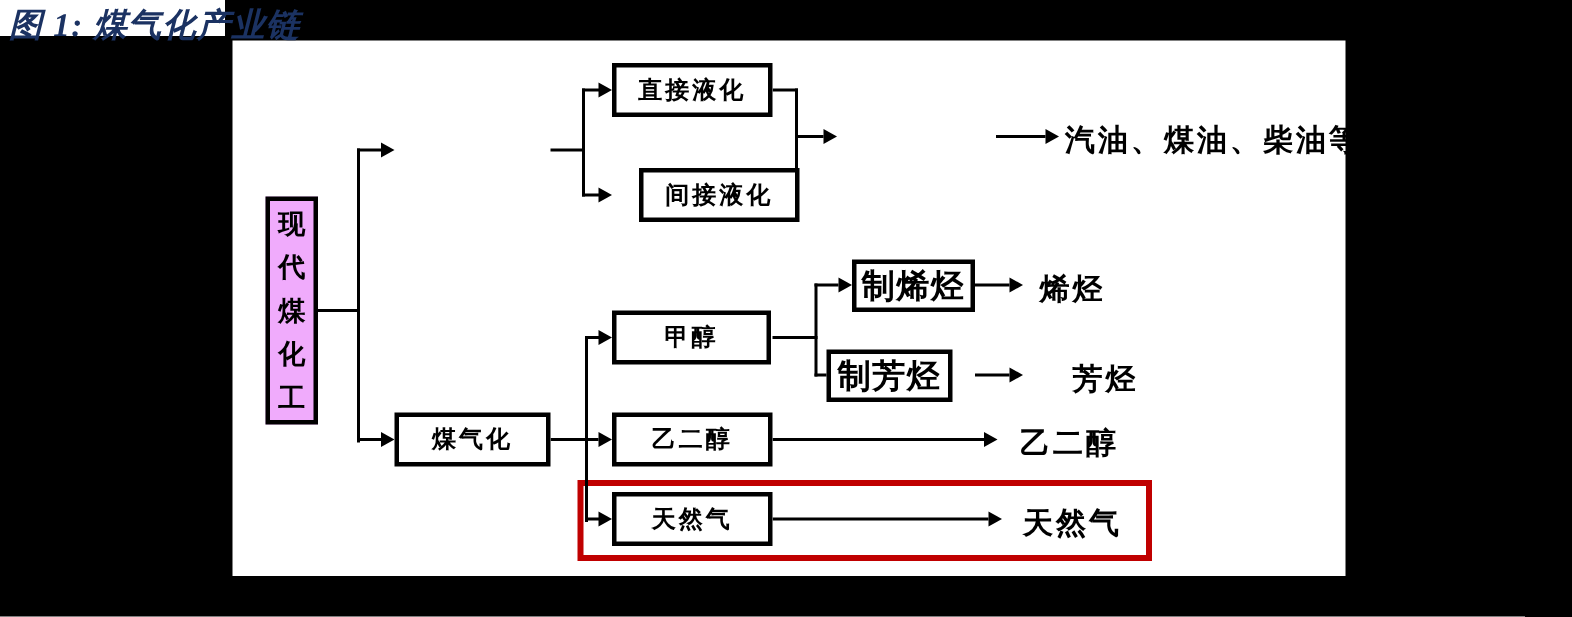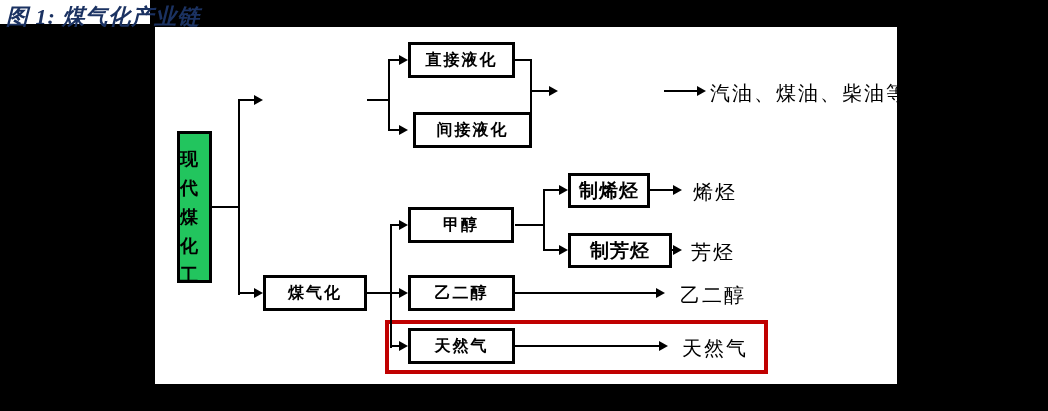--- a/index.html
+++ b/index.html
@@ -15,30 +15,30 @@
     font-size:22px;font-weight:bold;font-style:italic;letter-spacing:1px;
   }
   
   .canvas{position:absolute;left:155px;top:27px;width:742px;height:357px;background:#fff;z-index:1;}
   
   .box{
     position:absolute;box-sizing:border-box;border:3px solid #000;background:#fff;
     display:flex;align-items:center;justify-content:center;
     font-weight:bold;font-size:16px;color:#000;letter-spacing:2px;z-index:4;
   }
-  .box.small{font-size:19px;letter-spacing:1px;}
+  .box.small{font-size:22px;letter-spacing:1px;}
   .rootbox{
     position:absolute;left:22px;top:104px;width:35px;height:152px;
-    box-sizing:border-box;border:3px solid #000;background:#22c55e;z-index:4;
+    box-sizing:border-box;border:3px solid #000;background:#f0abfc;z-index:4;
     font-weight:bold;font-size:18px;color:#000;line-height:29px;
-    text-align:left;word-break:break-all;padding-top:11px;
+    text-align:center;word-break:break-all;padding-top:1px;
   }
   
   .out{
-    position:absolute;font-weight:normal;font-size:20px;color:#000;
+    position:absolute;font-weight:bold;font-size:20px;color:#000;
     text-align:center;white-space:nowrap;letter-spacing:2px;z-index:4;
   }
   
   .hline{position:absolute;height:2px;background:#000;z-index:3;}
   .vline{position:absolute;width:2px;background:#000;z-index:3;}
   .ahead{
     position:absolute;width:0;height:0;z-index:3;
     border-top:5px solid transparent;border-bottom:5px solid transparent;
     border-left:9px solid #000;
   }
@@ -56,31 +56,31 @@
 
 <div class="canvas">
 
   <div class="highlight" style="border-color: rgb(192, 0, 0);"></div>
 
   <div class="rootbox">现代煤化工</div>
 
   <div class="box" style="left:108px;top:248px;width:104px;height:36px;">煤气化</div>
 
   <div class="box" style="left:253px;top:15px;width:107px;height:36px;">直接液化</div>
-  <div class="box" style="left:258px;top:85px;width:119px;height:36px;">间接液化</div>
+  <div class="box" style="left:271px;top:85px;width:107px;height:36px;">间接液化</div>
   <div class="box" style="left:253px;top:180px;width:106px;height:36px;">甲醇</div>
   <div class="box" style="left:253px;top:248px;width:107px;height:36px;">乙二醇</div>
   <div class="box" style="left:253px;top:301px;width:107px;height:36px;">天然气</div>
 
   <div class="box small" style="left:413px;top:146px;width:82px;height:35px;">制烯烃</div>
-  <div class="box small" style="left:413px;top:206px;width:104px;height:35px;">制芳烃</div>
+  <div class="box small" style="left:396px;top:206px;width:84px;height:35px;">制芳烃</div>
 
   <div class="out" style="left:555px;top:53px;width:195px;">汽油、煤油、柴油等</div>
   <div class="out" style="left:530px;top:152px;width:60px;">烯烃</div>
-  <div class="out" style="left:528px;top:212px;width:60px;">芳烃</div>
+  <div class="out" style="left:552px;top:212px;width:60px;">芳烃</div>
   <div class="out" style="left:520px;top:255px;width:76px;">乙二醇</div>
   <div class="out" style="left:522px;top:308px;width:76px;">天然气</div>
 
   <div class="hline" style="left:57px;top:179px;width:28px;"></div>
   <div class="vline" style="left:83px;top:72px;height:196px;"></div>
   <div class="hline" style="left:83px;top:72px;width:17px;"></div>
   <div class="ahead" style="left:99px;top:68px;"></div>
   <div class="hline" style="left:83px;top:265px;width:17px;"></div>
   <div class="ahead" style="left:99px;top:261px;"></div>
 

